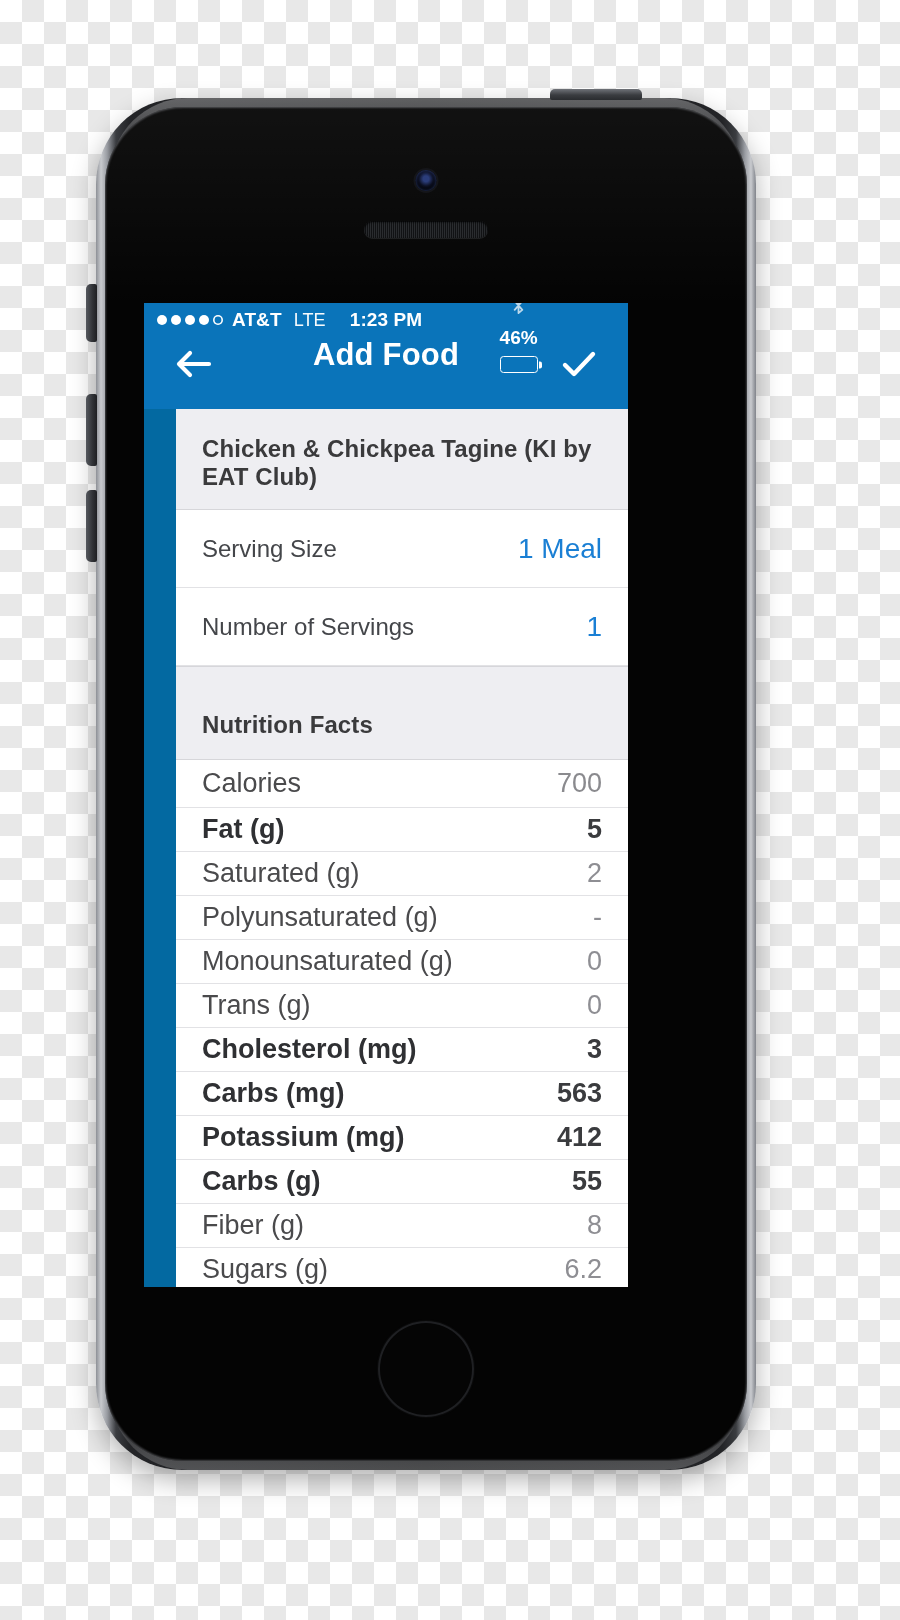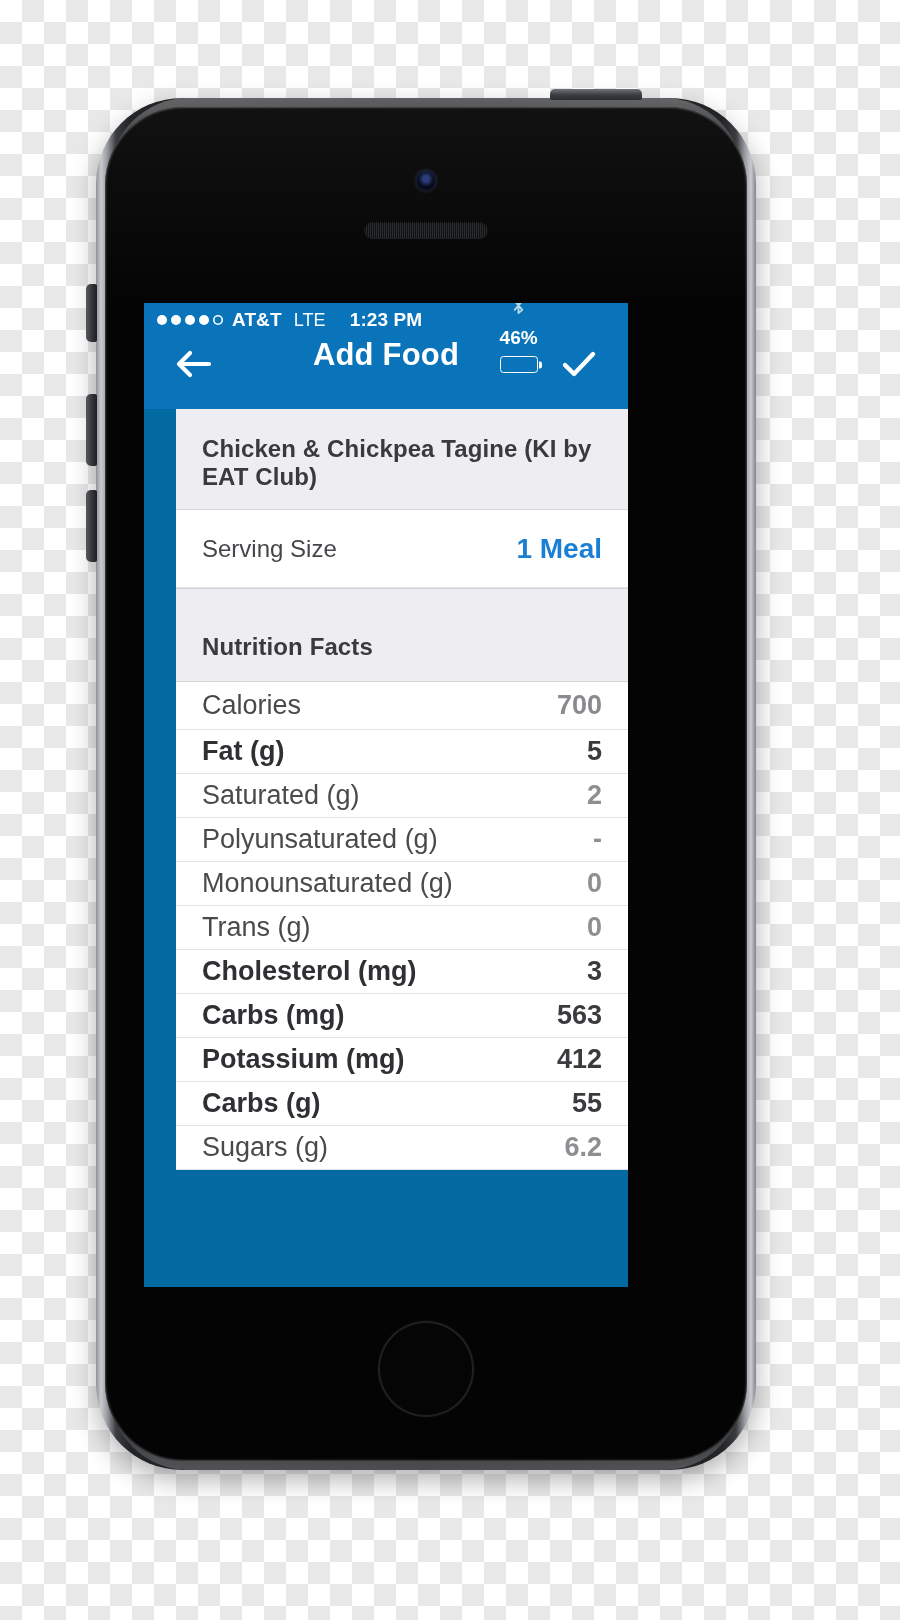--- a/index.html
+++ b/index.html
@@ -221,21 +221,21 @@
     padding: 0 26px;
     background: #ffffff;
     border-bottom: 1px solid #e2e2e5;
   }
   .row.big { height: 78px; }
   .row.nutri { height: 44px; }
   .row.nutri.lead { height: 48px; }
 
   .row-label { font-size: 27px; color: #4a4a4c; font-weight: normal; }
   .row.big .row-label { font-size: 24px; color: #44464a; }
-  .row-value { font-size: 27px; color: #8e8e93; font-weight: bold; }
+  .row-value { font-size: 27px; color: #8e8e93; font-weight: normal; }
   .row-value.accent { color: #1a7fd4; font-size: 28px; }
   .row.bold .row-label { font-weight: bold; color: #2f3033; }
   .row.bold .row-value { font-weight: bold; color: #3a3b3e; }
   .row.calories .row-label { color: #4a4a4c; }
   .row.calories .row-value { color: #8a8a8e; }
 </style>
 </head>
 <body>
 
 <div id="phone-device">
@@ -308,20 +308,24 @@
 
   <div id="screen-content">
 
     <div class="section-header">Chicken &amp; Chickpea Tagine (KI by EAT Club)</div>
 
     <div class="row big">
       <span class="row-label">Serving Size</span>
       <span class="row-value accent">1 Meal</span>
     </div>
 
+    <div class="row big">
+      <span class="row-label">Number of Servings</span>
+      <span class="row-value accent">1</span>
+    </div>
 
     <div class="section-header tall">Nutrition Facts</div>
 
     <div id="nutrition-list">
         <div class="row nutri lead calories">
           <span class="row-label">Calories</span>
           <span class="row-value">700</span>
         </div>
         <div class="row nutri bold">
           <span class="row-label">Fat (g)</span>
@@ -353,19 +357,23 @@
         </div>
         <div class="row nutri bold">
           <span class="row-label">Potassium (mg)</span>
           <span class="row-value">412</span>
         </div>
         <div class="row nutri bold">
           <span class="row-label">Carbs (g)</span>
           <span class="row-value">55</span>
         </div>
         <div class="row nutri">
+          <span class="row-label">Fiber (g)</span>
+          <span class="row-value">8</span>
+        </div>
+        <div class="row nutri">
           <span class="row-label">Sugars (g)</span>
           <span class="row-value">6.2</span>
         </div>
       </div>
 
   </div>
 </div>
 
 </body></html>

